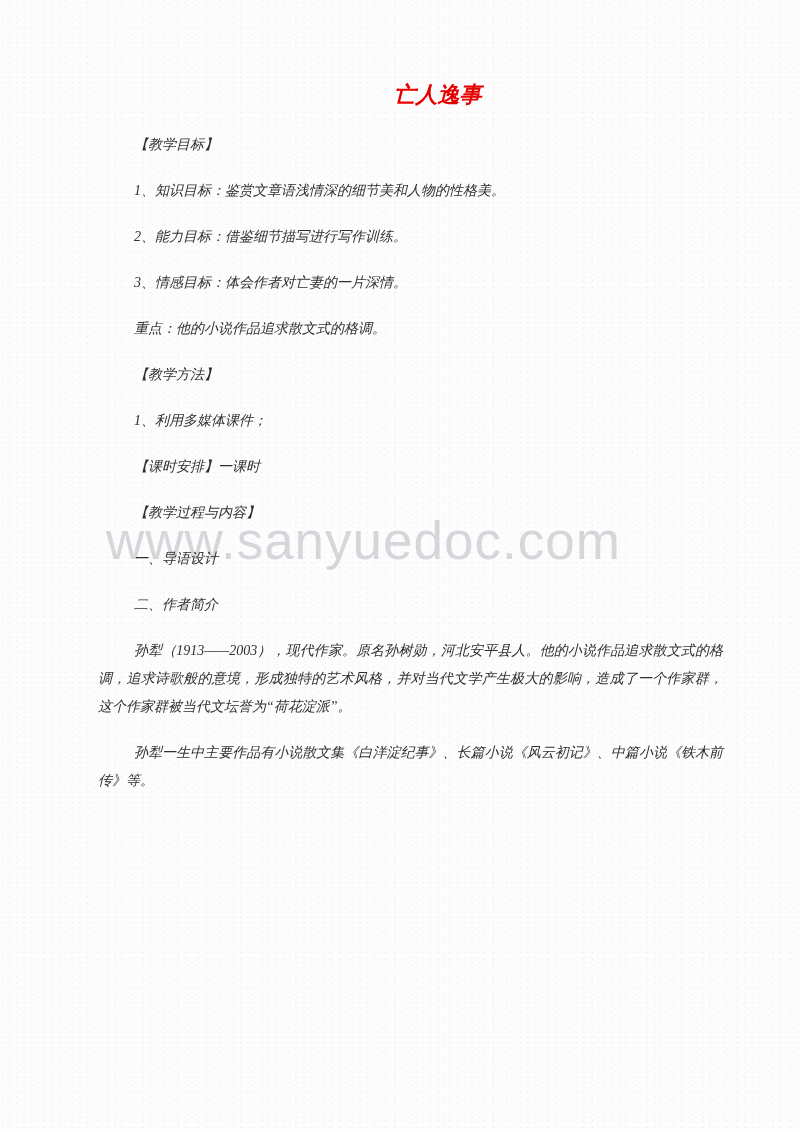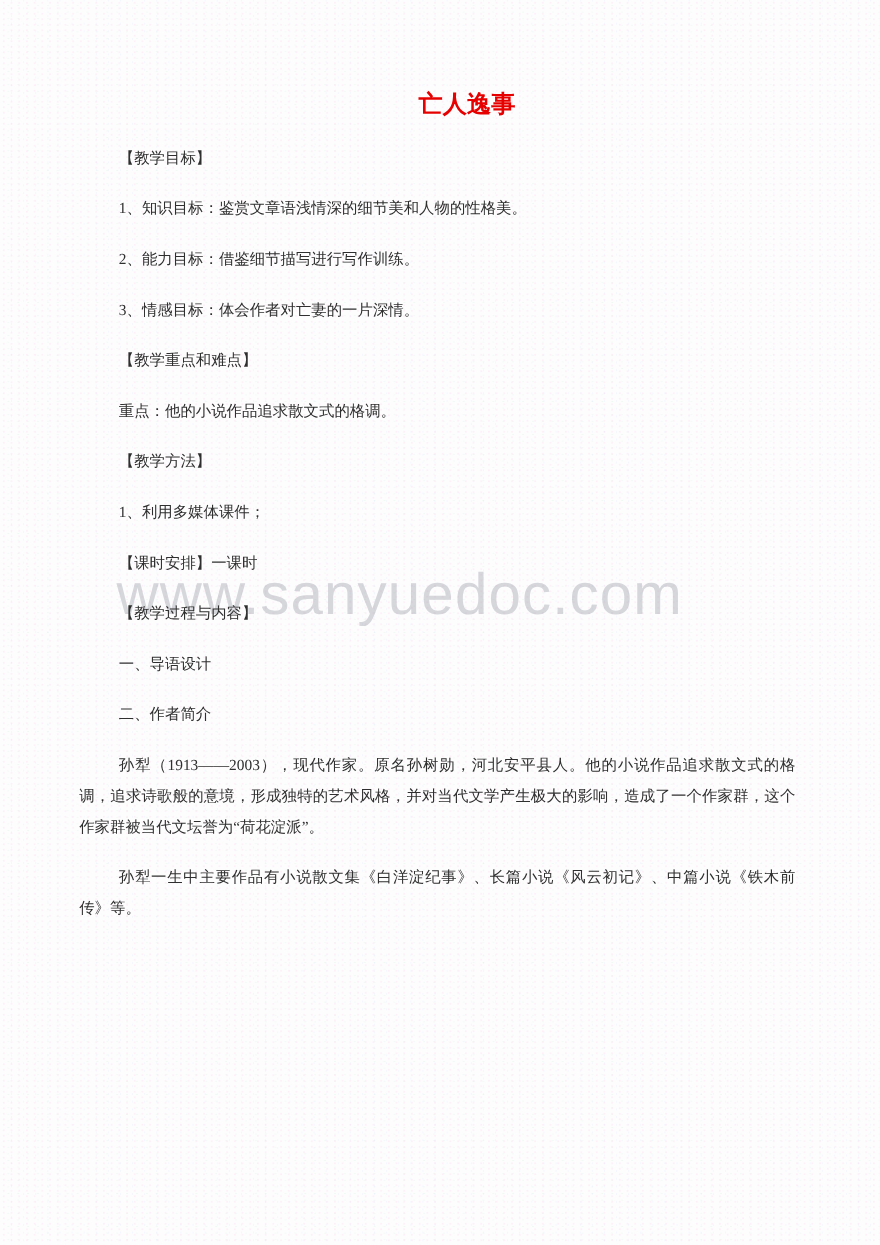--- a/index.html
+++ b/index.html
@@ -35,22 +35,23 @@
     line-height: 1.1;
     letter-spacing: 1px;
     color: rgba(150, 153, 163, 0.38);
     white-space: nowrap;
     user-select: none;
     pointer-events: none;
   }
   .content {
     position: relative;
     z-index: 1;
-    padding: 82px 77px 0 72px;
+    padding: 82px 77px 0 98px;
     color: #2f2f2f;
+    font-style: italic;
   }
   .doc-title {
     font-size: 22px;
     font-weight: bold;
     line-height: 26px;
     text-align: center;
     text-indent: 54px; 
     color: #e60000;
     margin: 0 0 23px 0;
   }
@@ -71,21 +72,20 @@
 
   <div class="content">
 
     <h1 class="doc-title">亡人逸事</h1>
 
     <p class="block">【教学目标】</p>
     <p class="block">1、知识目标：鉴赏文章语浅情深的细节美和人物的性格美。</p>
     <p class="block">2、能力目标：借鉴细节描写进行写作训练。</p>
     <p class="block">3、情感目标：体会作者对亡妻的一片深情。</p>
 
-    <p class="block">【教学重点和难点】</p>
     <p class="block">重点：他的小说作品追求散文式的格调。</p>
 
     <p class="block">【教学方法】</p>
     <p class="block">1、利用多媒体课件；</p>
 
     <p class="block">【课时安排】一课时</p>
     <p class="block">【教学过程与内容】</p>
 
     <p class="block">一、导语设计</p>
 

